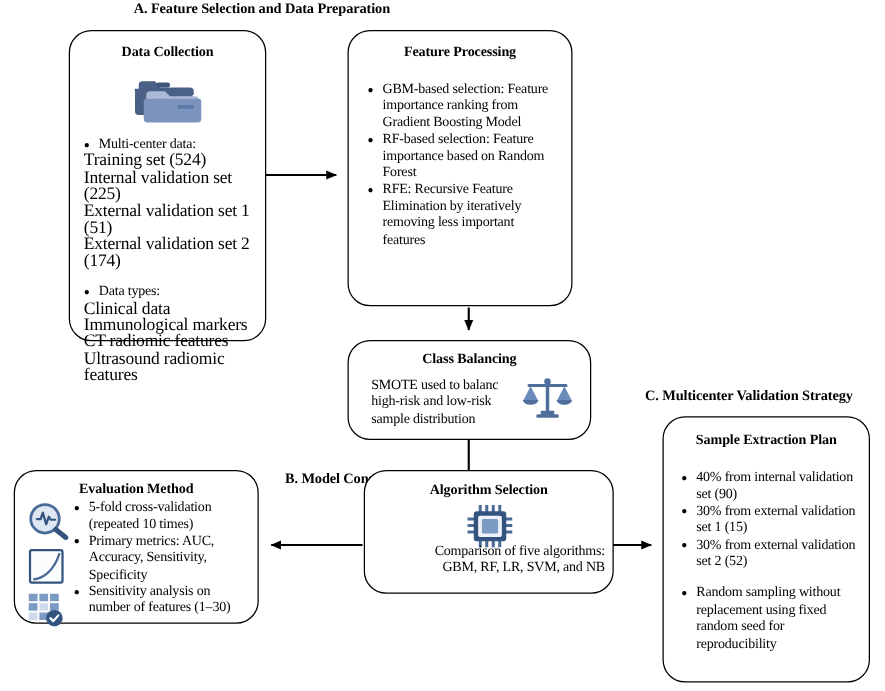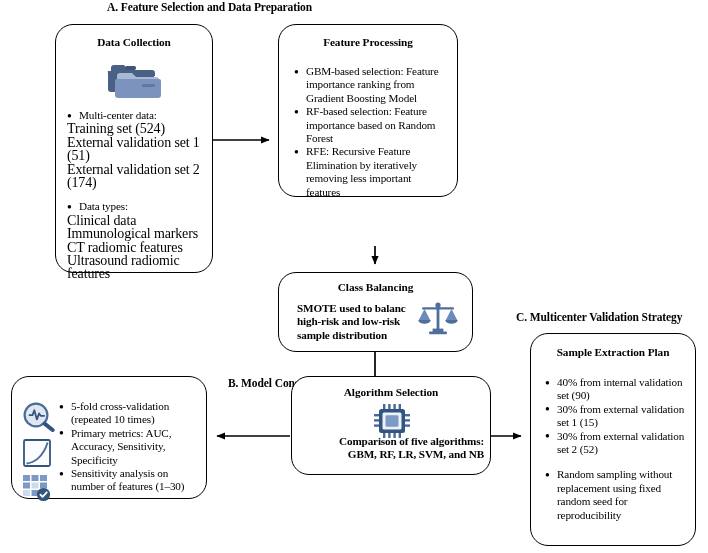--- a/index.html
+++ b/index.html
@@ -51,21 +51,20 @@
     font-weight: bold;
     font-size: 11.3px;
     letter-spacing: -0.1px;
     line-height: 13px;
   }
 
   .body-text {
     font-size: 11.2px;
     line-height: 13.4px;
     letter-spacing: -0.15px;
-    font-weight: bold;
   }
 
   
   ul.blist {
     list-style: none;
     margin: 0;
     padding: 0;
   }
   ul.blist > li {
     position: relative;
@@ -99,21 +98,21 @@
     position: absolute; left: 50%; top: 34px;
     transform: translateX(-50%);
   }
   #dc-content {
     position: absolute; left: 11px; top: 84px; right: 6px;
   }
   #dc-content .gap { height: 11px; }
 
   
   #box-feature-processing {
-    left: 278px; top: 24px; width: 180px; height: 173px;
+    left: 278px; top: 24px; width: 180px; height: 221px;
   }
   #box-feature-processing .box-title { margin-top: 11px; }
   #fp-list {
     position: absolute; left: 15px; top: 40px; right: 10px;
   }
 
   
   #box-class-balancing {
     left: 278px; top: 272px; width: 195px; height: 80px;
   }
@@ -226,20 +225,21 @@
         <rect x="19" y="7" width="11" height="4" rx="1.8" fill="#3f557a"></rect>
       </svg>
     </div>
 
     <div id="dc-content">
       <ul class="blist">
         <li>Multi-center data:</li>
       </ul>
       <div class="plain-lines">
         <div>Training set (524)</div>
+        <div>Internal validation set (225)</div>
         <div>External validation set 1 (51)</div>
         <div>External validation set 2 (174)</div>
       </div>
       <div class="gap"></div>
       <ul class="blist">
         <li>Data types:</li>
       </ul>
       <div class="plain-lines">
         <div>Clinical data</div>
         <div>Immunological markers</div>
@@ -303,20 +303,21 @@
         <rect x="13.5" y="11.2" width="13" height="11.6" rx="1.2" fill="#7b9ac4"></rect>
       </svg>
     </div>
     <div class="body-text" id="as-text">
       <div>Comparison of five algorithms:</div>
       <div>GBM, RF, LR, SVM, and NB</div>
     </div>
   </div>
 
   <div class="box" id="box-evaluation-method">
+    <div class="box-title">Evaluation Method</div>
 
     <div id="em-icons">
       <div>
         <svg class="icon-svg" width="34" height="30" viewBox="0 0 34 30">
           <circle cx="14" cy="13" r="11.4" fill="#dfe7f2" stroke="#4a6a97" stroke-width="2.2"></circle>
           <path d="M7.5 13.2 h3 l1.8 -5 l2.6 9.2 l2.2 -6 l1.6 2.4 h3.4" fill="none" stroke="#33547f" stroke-width="1.8" stroke-linejoin="round" stroke-linecap="round"></path>
           <line x1="22.6" y1="21.6" x2="31" y2="28.4" stroke="#2b4straight" stroke-width="0"></line>
           <line x1="22.6" y1="21.6" x2="30.6" y2="28" stroke="#33547f" stroke-width="4" stroke-linecap="round"></line>
         </svg>
       </div>

